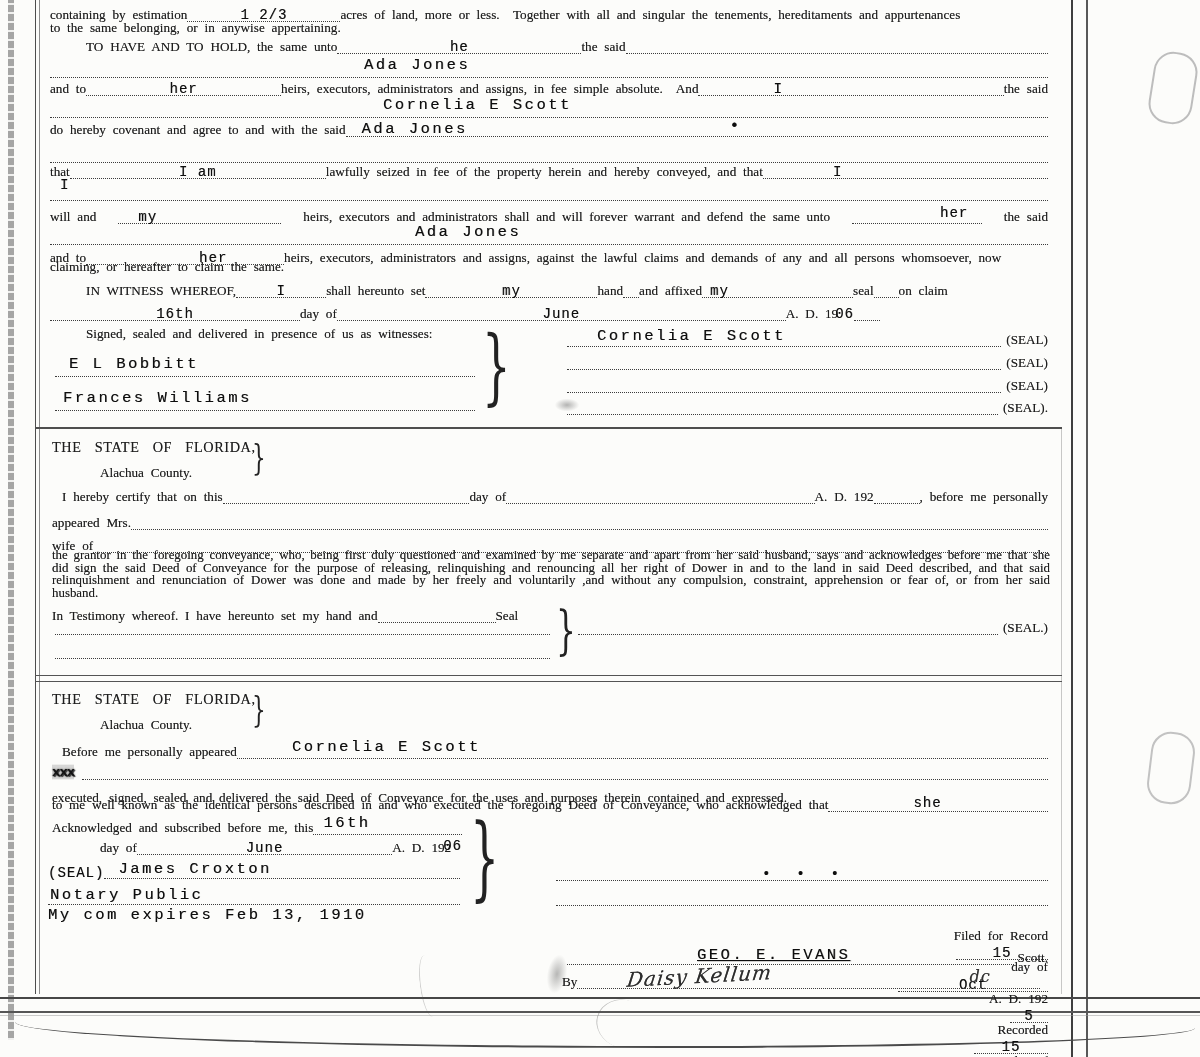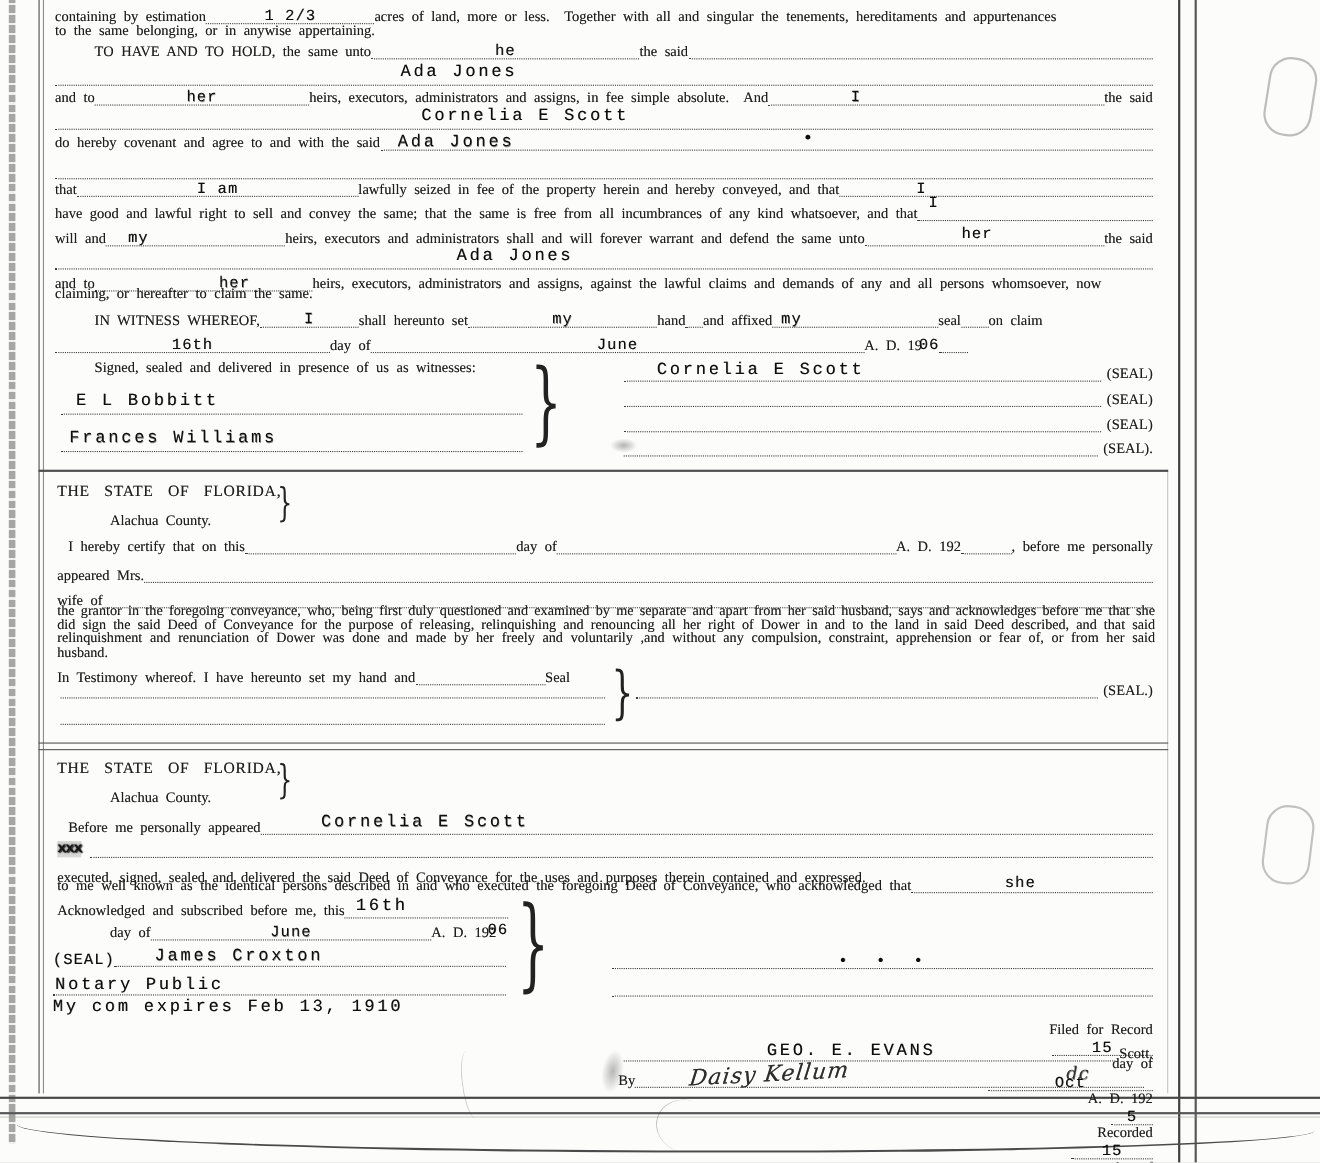--- a/index.html
+++ b/index.html
@@ -113,26 +113,25 @@
       <span class="p">that</span>
       <span class="bl c" style="width:256px;">
           <span class="t">I am</span>
         </span>
       <span class="p">lawfully seized in fee of the property herein and hereby conveyed, and that</span>
       <span class="bl grow">
           <span class="t" style="left:70px;">I</span>
         </span>
     </div>
     <div class="row" style="left:50px;top:184px;width:998px;">
-      <span class="p">have good and lawful right to sell and convey the same; that the same is free from all incumbrances of any kind whatsoever, and that</span>
       <span class="bl grow">
           <span class="t" style="left:10px;bottom:7px;">I</span>
         </span>
     </div>
-    <div class="row" style="left:50px;top:207px;width:998px;">
+    <div class="row" style="left:50px;top:207px;width:998px;gap:22px;">
       <span class="p">will and</span>
       <span class="bl" style="width:163px;">
           <span class="t" style="left:20px;">my</span>
         </span>
       <span class="p">heirs, executors and administrators shall and will forever warrant and defend the same unto</span>
       <span class="bl grow">
           <span class="t" style="left:88px;bottom:2px;">her</span>
         </span>
       <span class="p">the said</span>
     </div>
@@ -302,21 +301,21 @@
       <span class="p">day of</span>
       <span class="bl grow c">
           <span class="t">June</span>
         </span>
       <span class="p">A. D. 192</span>
       <span class="ti" style="margin-left:-8px;top:-1px;">06</span>
     </div>
     <div class="row" style="left:48px;top:860px;width:412px;">
       <span class="ti" style="bottom:-2px;">(SEAL)</span>
       <span class="bl grow" style="height:18px;">
-          <span class="t big" style="left:36px;bottom:0;">James Croxton</span>
+          <span class="t big" style="left:14px;bottom:0;">James Croxton</span>
         </span>
     </div>
     <div class="row" style="left:556px;top:864px;width:492px;">
       <span class="bl grow c">
           <span class="t" style="letter-spacing:3px;">•  •  •</span>
         </span>
     </div>
     <div class="row" style="left:48px;top:886px;width:412px;">
       <span class="bl grow" style="height:18px;">
           <span class="t big" style="left:2px;bottom:0;text-align:right;">Notary Public</span>
@@ -352,21 +351,21 @@
       <span class="bl c" style="width:132px;">
           <span class="t">Oct</span>
         </span>
       <span class="p">A. D. 192</span>
       <span class="bl c" style="width:38px;">
           <span class="t">5</span>
         </span>
     </div>
     <div class="row" style="left:567px;top:946px;width:481px;">
       <span class="bl grow" style="height:18px;">
-          <span class="t big" style="left:130px;bottom:0;">GEO. E. EVANS</span>
+          <span class="t big" style="left:130px;bottom:0;text-decoration:underline;">GEO. E. EVANS</span>
         </span>
       <span class="p" style="margin-left:4px;">Scott.</span>
     </div>
     <div class="row" style="left:562px;top:962px;width:478px;">
       <span class="p">By</span>
       <span class="bl grow" style="height:26px;">
         <span class="t" style="left:50px;bottom:0;"><span class="sig">Daisy Kellum</span></span>
         <span class="t" style="left:392px;bottom:2px;"><span class="dc">dc</span></span>
       </span>
     </div>

